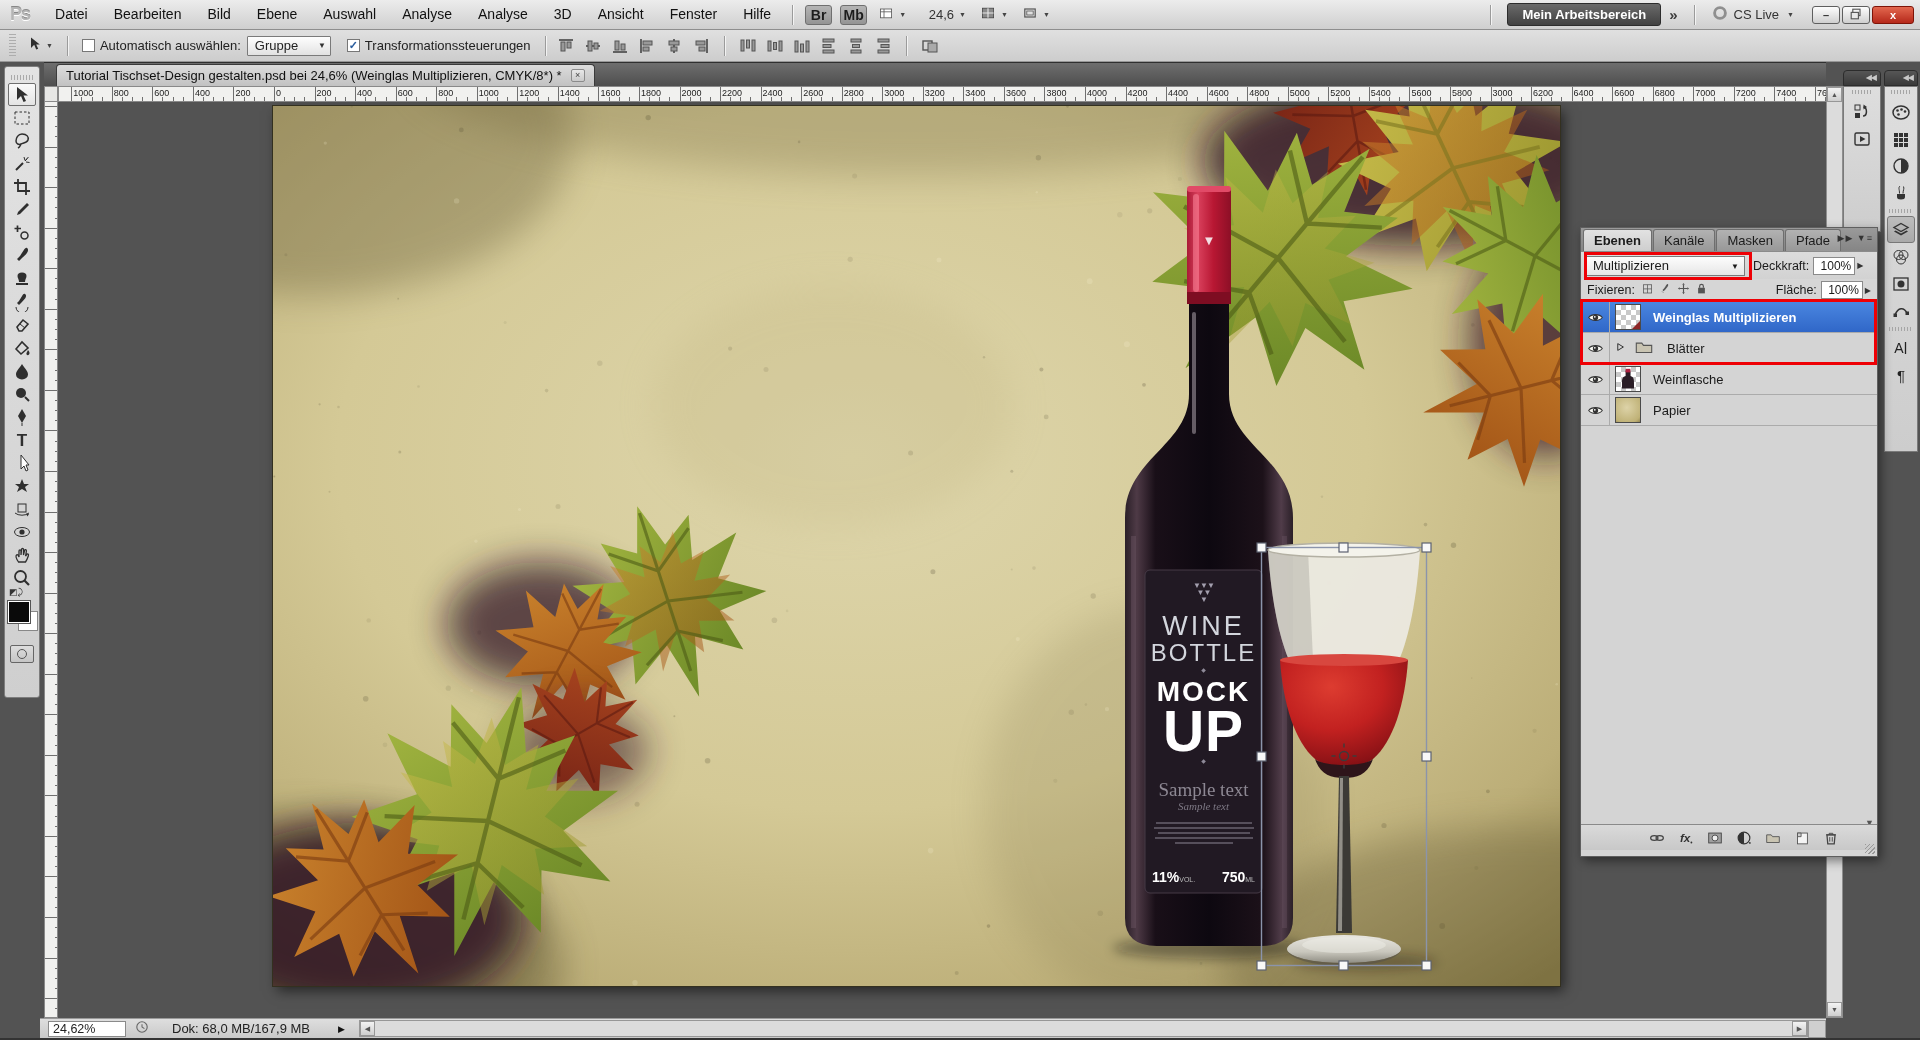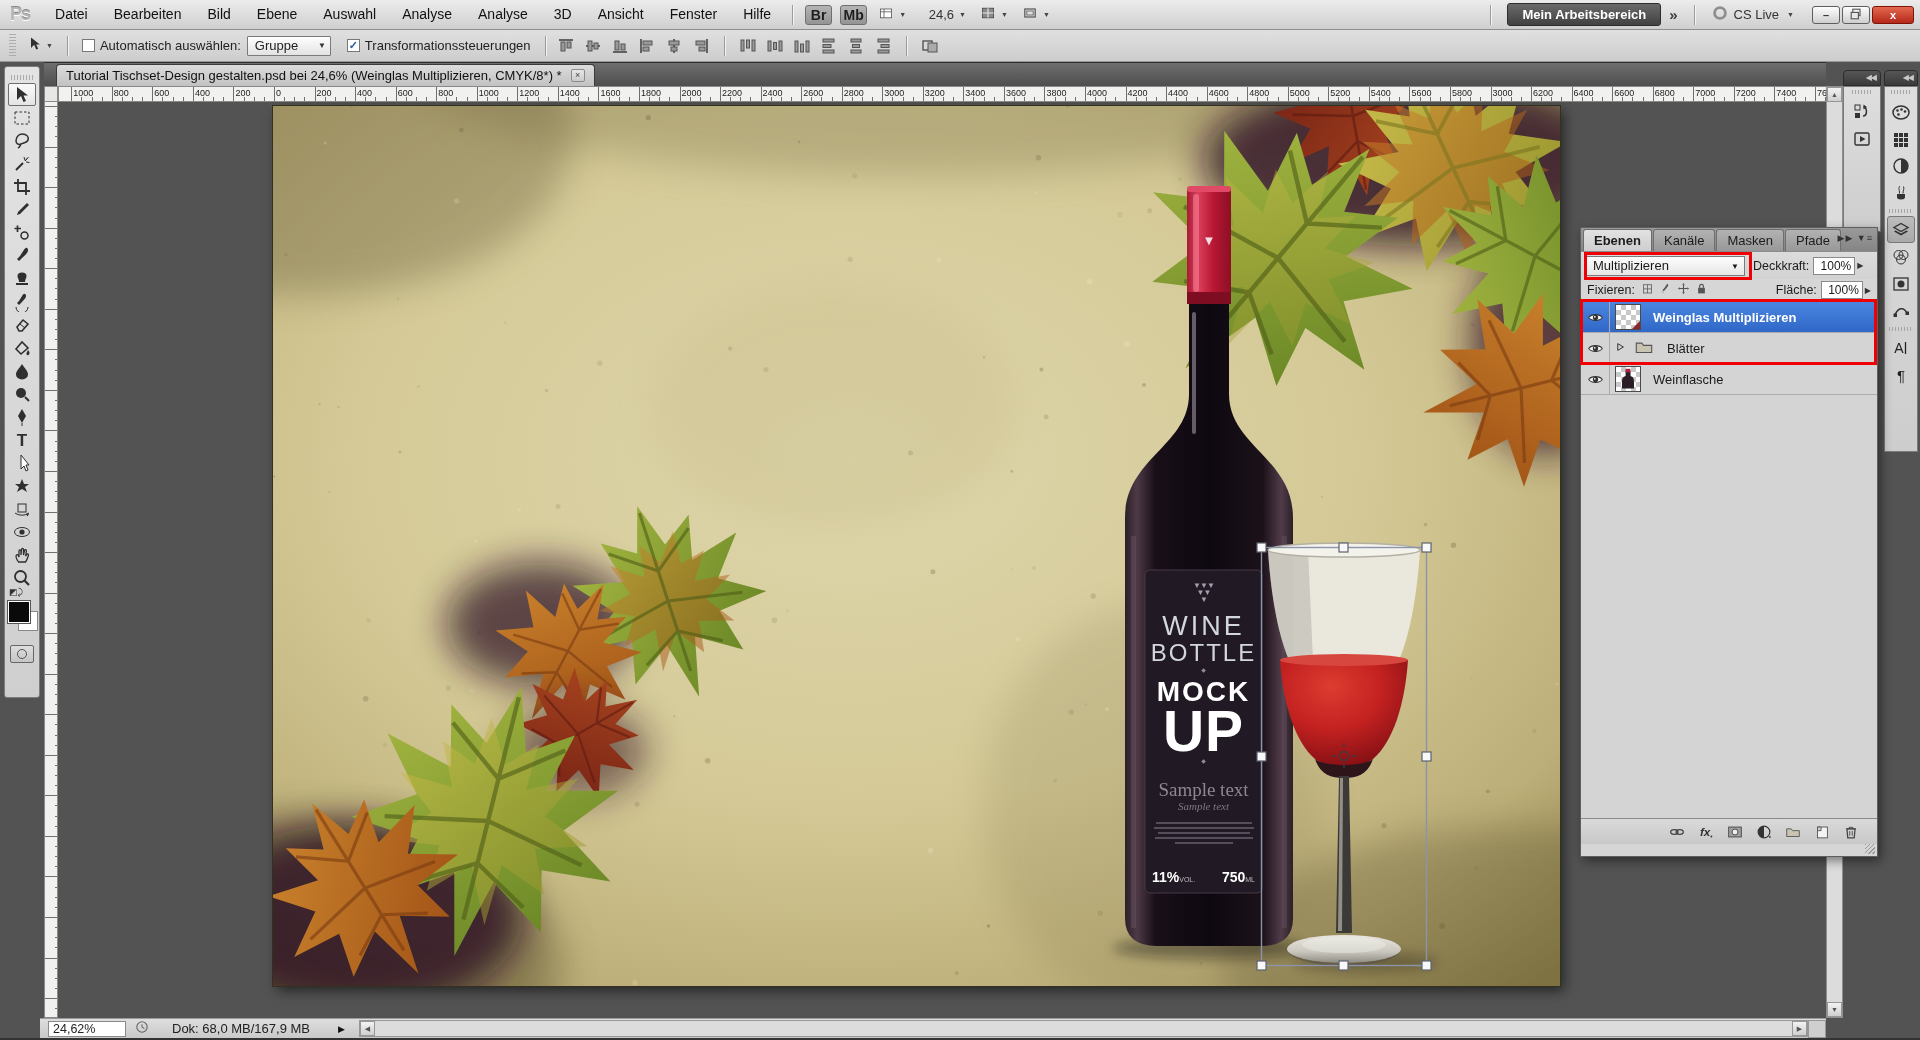--- a/index.html
+++ b/index.html
@@ -93,21 +93,21 @@
 .thumbwrap{position:relative;width:26px;height:26px;border:1px solid #4a4a4a;margin-left:5px;background:#fff;flex:none}
 .checker{background:linear-gradient(45deg,#c9c9c9 25%,transparent 25%,transparent 75%,#c9c9c9 75%),linear-gradient(45deg,#c9c9c9 25%,#ffffff 25%,#ffffff 75%,#c9c9c9 75%);background-size:10px 10px;background-position:0 0,5px 5px}
 .cornertri{position:absolute;right:0;bottom:0;width:0;height:0;border-left:8px solid transparent;border-bottom:8px solid #8d2626}
 .paperthumb{background:radial-gradient(circle at 45% 40%,#ddd3a8,#bfb176 80%,#948752)}
 .whitethumb{background:#fff}
 .lname{margin-left:12px;font-size:13px;white-space:nowrap}
 .lrow.sel .lname{font-weight:bold}
 .expander{margin-left:4px;display:flex}
 .redbox{position:absolute;border:3px solid #ee0005;pointer-events:none;z-index:30}
 .scrollhint{position:absolute;right:3px;font-size:9px;color:#555}
-.pbottom{position:absolute;left:0;bottom:12px;width:100%;height:26px;background:linear-gradient(#dadada,#c8c8c8);border-top:1px solid #8a8a8a;display:flex;align-items:center;justify-content:flex-end;gap:9px;padding-right:16px}
+.pbottom{position:absolute;left:0;bottom:6px;width:100%;height:26px;background:linear-gradient(#dadada,#c8c8c8);border-top:1px solid #8a8a8a;display:flex;align-items:center;justify-content:flex-end;gap:9px;padding-right:36px}
 .pbicon{display:flex;align-items:center;justify-content:center;width:20px;height:20px}
 .pgrip{position:absolute;right:2px;bottom:2px;width:10px;height:10px;background:repeating-linear-gradient(135deg,#999 0 1px,transparent 1px 3px)}
 
 .bottle-label{position:absolute;left:872px;top:464px;width:117px;height:323px;text-align:center;color:#d9dce2;pointer-events:none}
 .lbl-logo{line-height:7px;color:#a39fae;margin-top:12px}
 .lbl-logo div{font-size:8px;letter-spacing:-1px}
 .lbl-wine{font-size:27px;letter-spacing:3px;color:#d3d6dd;margin-top:9px;line-height:28px;font-weight:400}
 .lbl-bottle{font-size:24px;letter-spacing:2px;color:#d3d6dd;line-height:25px}
 .lbl-div{font-size:6px;color:#8e8a98;line-height:10px}
 .lbl-mock{font-size:28px;font-weight:bold;letter-spacing:2px;color:#fff;line-height:29px;margin-top:2px}
@@ -1308,20 +1308,31 @@
               <circle cx="10" cy="10" r="3.1" fill="#333"></circle>
               <circle cx="9.2" cy="9.2" r="1" fill="#fff"></circle>
             </svg>
           </span>
           <div class="thumbwrap checker"><svg width="24" height="24" viewBox="0 0 20 20">
               <path d="M8 3 h4 v4.5 c3 1 3 3 3 6 V18 H5 v-4.5 c0-3 0-5 3-6 Z" fill="#2a1d26"></path>
               <rect x="8" y="1.5" width="4" height="3" fill="#b02040"></rect>
             </svg></div>
           <span class="lname">Weinflasche</span>
         </div>
+        <div class="lrow">
+          <span class="eyecell">
+            <svg width="17" height="17" viewBox="0 0 20 20">
+              <path d="M2 10 C5 5.5 15 5.5 18 10 C15 14.5 5 14.5 2 10 Z" fill="#f7f7f2" stroke="#333" stroke-width="1.2"></path>
+              <circle cx="10" cy="10" r="3.1" fill="#333"></circle>
+              <circle cx="9.2" cy="9.2" r="1" fill="#fff"></circle>
+            </svg>
+          </span>
+          <div class="thumbwrap paperthumb"></div>
+          <span class="lname">Papier</span>
+        </div>
       </div>
     <div class="pbottom" id="pbottom">
         <span class="pbicon">
           <svg width="18" height="18" viewBox="0 0 20 20">
             <ellipse cx="7" cy="10" rx="4" ry="2.6" fill="none" stroke="#444" stroke-width="1.5"></ellipse>
             <ellipse cx="13" cy="10" rx="4" ry="2.6" fill="none" stroke="#444" stroke-width="1.5"></ellipse>
           </svg>
         </span>
         <span class="pbicon">
           <svg width="18" height="18" viewBox="0 0 20 20">

